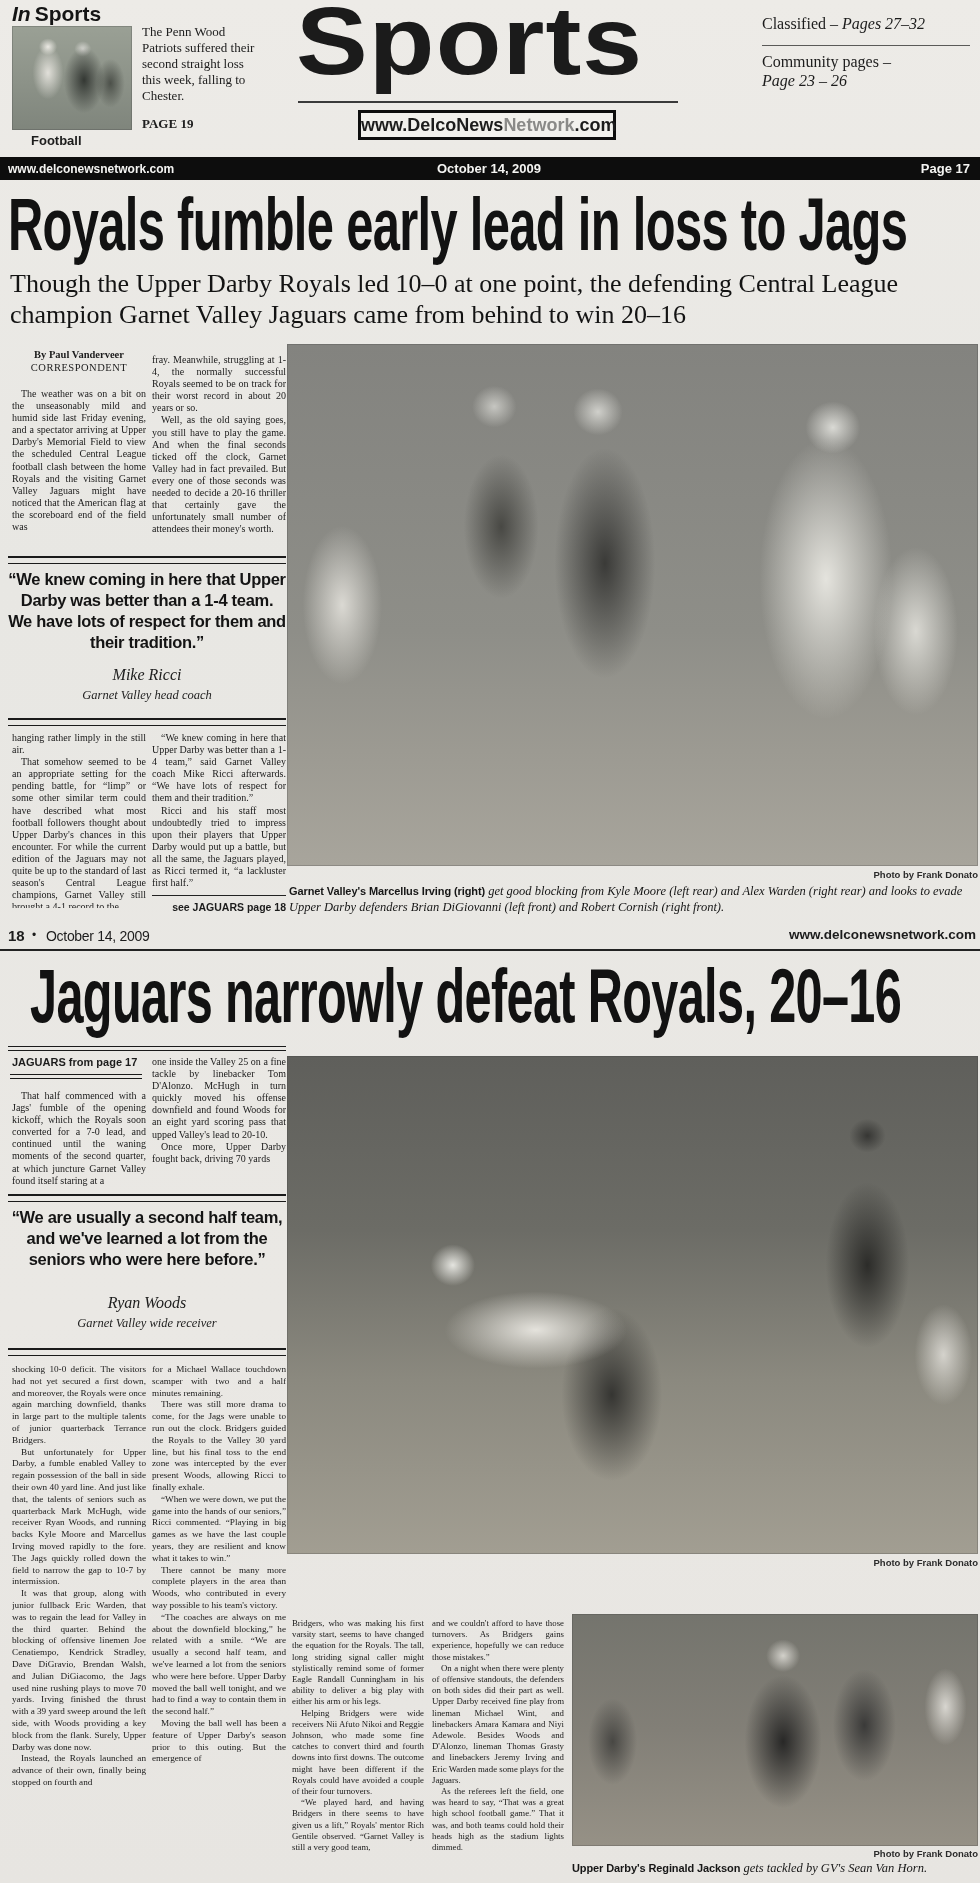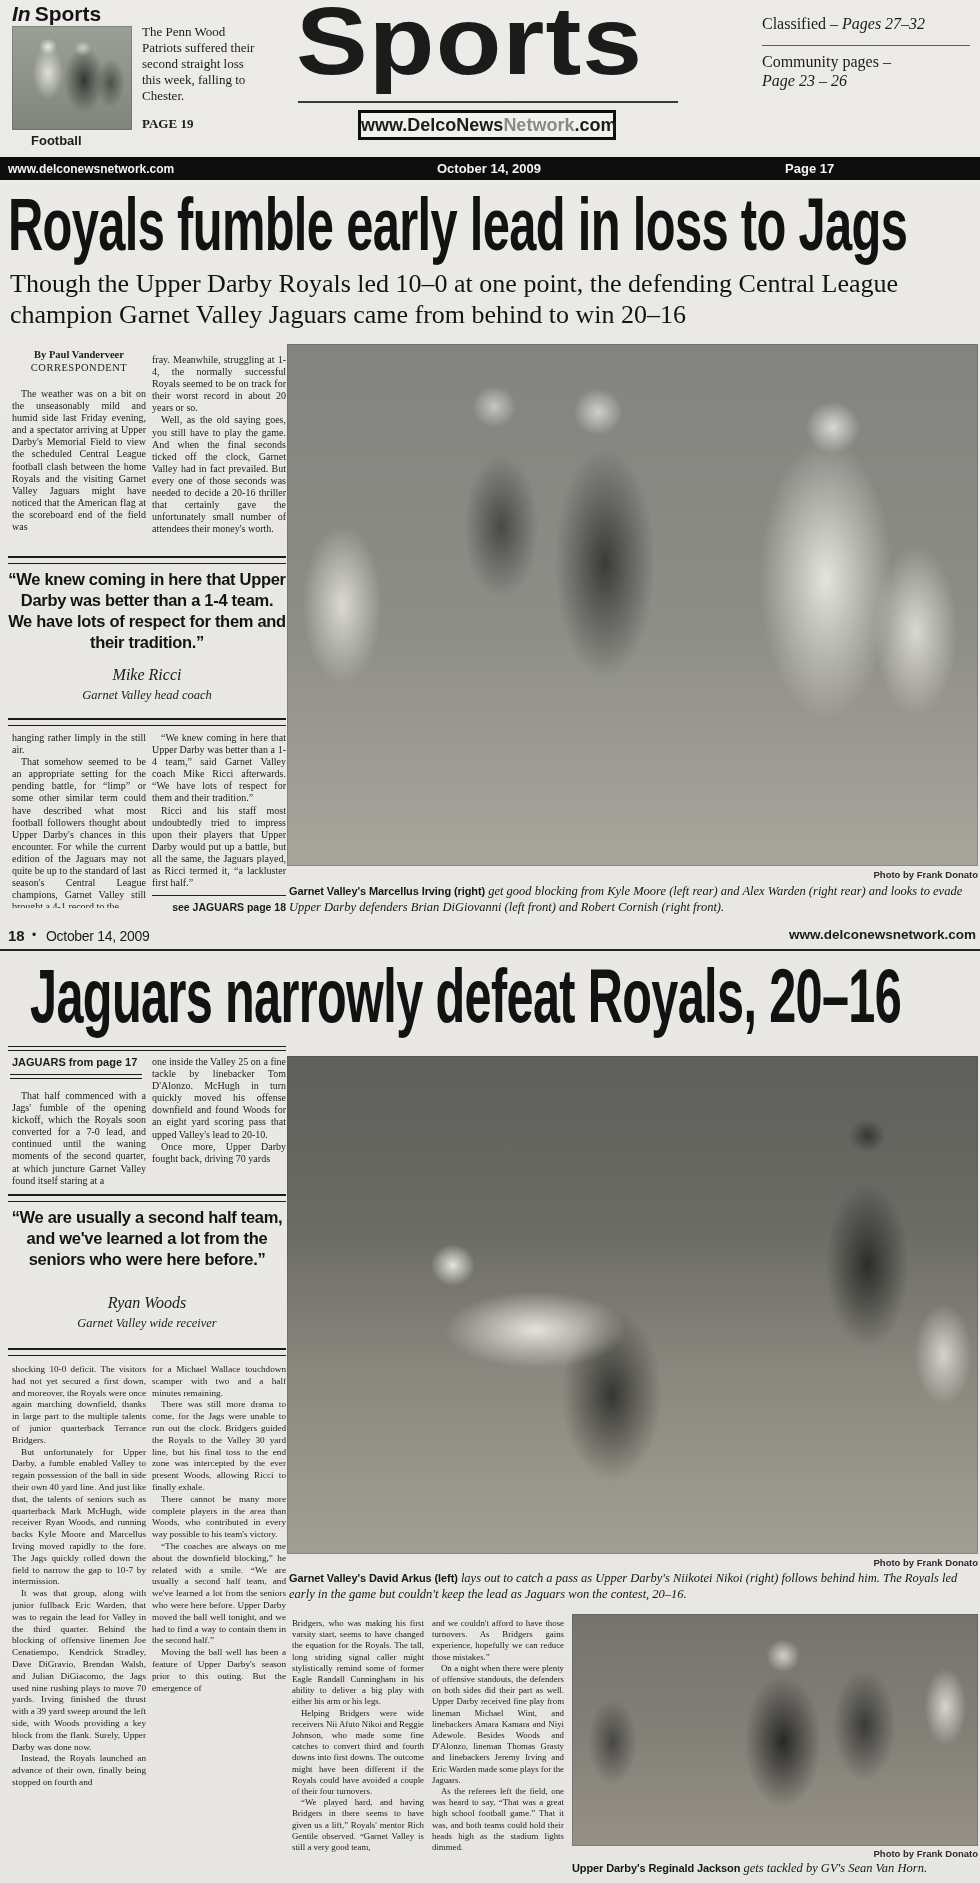--- a/index.html
+++ b/index.html
@@ -31,21 +31,21 @@
   .site-box .gray{color:#8a8a88;}
   .classified{left:762px; top:15px; font-size:16px;}
   .classified .it, .community .it{font-style:italic;}
   .classified-rule{left:762px; top:45px; width:208px; height:1px; background:#5a5a58;}
   .community{left:762px; top:52px; font-size:16px; line-height:19px;}
   
   .bar{left:0; top:157px; width:980px; height:23px; background:#0d0d0d; color:#f4f4f2;
        font-family:"Liberation Sans",sans-serif; font-weight:bold; display:flex; align-items:center;}
   .bar .l{font-size:12px; padding-left:8px; flex:1;}
   .bar .c{font-size:13px; text-align:center; flex:1;}
-  .bar .r{font-size:13px; text-align:center; padding-right:10px; flex:1;}
+  .bar .r{font-size:13px; text-align:right; padding-right:10px; flex:1;}
   
   .headline{font-family:"Liberation Sans",sans-serif; font-weight:bold; color:#121212; line-height:1; white-space:nowrap;}
   .hl17{left:8px; top:188px; font-size:74px; letter-spacing:-1px; transform:scaleX(0.66); transform-origin:0 0;}
   .hl18{left:30px; top:958px; font-size:76px; letter-spacing:-1px; transform:scaleX(0.64); transform-origin:0 0;}
   .subhead{left:10px; top:268px; width:958px; font-size:26px; line-height:31px; color:#131313;}
   
   .col{font-size:10px; line-height:12.1px; overflow:hidden; color:#1a1a1a;}
   .colp p{margin:0; text-align:justify;}
   .colp p + p{text-indent:9px;}
   .indent-first p:first-child{text-indent:9px;}
@@ -206,30 +206,28 @@
 
   <div class="abs col col-sm colp" style="left:12px; top:1364px; width:134px; height:516px;">
       <p>shocking 10-0 deficit. The visitors had not yet secured a first down, and moreover, the Royals were once again marching downfield, thanks in large part to the multiple talents of junior quarterback Terrance Bridgers.</p>
       <p>But unfortunately for Upper Darby, a fumble enabled Valley to regain possession of the ball in side their own 40 yard line. And just like that, the talents of seniors such as quarterback Mark McHugh, wide receiver Ryan Woods, and running backs Kyle Moore and Marcellus Irving moved rapidly to the fore. The Jags quickly rolled down the field to narrow the gap to 10-7 by intermission.</p>
       <p>It was that group, along with junior fullback Eric Warden, that was to regain the lead for Valley in the third quarter. Behind the blocking of offensive linemen Joe Cenatiempo, Kendrick Stradley, Dave DiGravio, Brendan Walsh, and Julian DiGiacomo, the Jags used nine rushing plays to move 70 yards. Irving finished the thrust with a 39 yard sweep around the left side, with Woods providing a key block from the flank. Surely, Upper Darby was done now.</p>
       <p>Instead, the Royals launched an advance of their own, finally being stopped on fourth and</p>
     </div>
   <div class="abs col col-sm colp" style="left:152px; top:1364px; width:134px; height:516px;">
       <p>for a Michael Wallace touchdown scamper with two and a half minutes remaining.</p>
       <p>There was still more drama to come, for the Jags were unable to run out the clock. Bridgers guided the Royals to the Valley 30 yard line, but his final toss to the end zone was intercepted by the ever present Woods, allowing Ricci to finally exhale.</p>
+      <p>“When we were down, we put the game into the hands of our seniors,” Ricci commented. “Playing in big games as we have the last couple years, they are resilient and know what it takes to win.”</p>
       <p>There cannot be many more complete players in the area than Woods, who contributed in every way possible to his team's victory.</p>
       <p>“The coaches are always on me about the downfield blocking,” he related with a smile. “We are usually a second half team, and we've learned a lot from the seniors who were here before. Upper Darby moved the ball well tonight, and we had to find a way to contain them in the second half.”</p>
       <p>Moving the ball well has been a feature of Upper Darby's season prior to this outing. But the emergence of</p>
     </div>
 
   <div class="abs photo photo2"></div>
   <div class="abs credit" style="left:700px; top:1557px; width:278px;">Photo by Frank Donato</div>
-  <div class="abs caption" style="left:289px; top:1571px; width:689px;">
-    <span class="lead">Garnet Valley's David Arkus (left)</span><span class="rest"> lays out to catch a pass as Upper Darby's Niikotei Nikoi (right) follows behind him. The Royals led early in the game but couldn't keep the lead as Jaguars won the contest, 20–16.</span>
-  </div>
 
   <div class="abs col col-xs colp" style="left:292px; top:1618px; width:132px; height:262px;">
       <p>Bridgers, who was making his first varsity start, seems to have changed the equation for the Royals. The tall, long striding signal caller might stylistically remind some of former Eagle Randall Cunningham in his ability to deliver a big play with either his arm or his legs.</p>
       <p>Helping Bridgers were wide receivers Nii Afuto Nikoi and Reggie Johnson, who made some fine catches to convert third and fourth downs into first downs. The outcome might have been different if the Royals could have avoided a couple of their four turnovers.</p>
       <p>“We played hard, and having Bridgers in there seems to have given us a lift,” Royals' mentor Rich Gentile observed. “Garnet Valley is still a very good team,</p>
     </div>
   <div class="abs col col-xs colp" style="left:432px; top:1618px; width:132px; height:262px;">
       <p>and we couldn't afford to have those turnovers. As Bridgers gains experience, hopefully we can reduce those mistakes.”</p>
       <p>On a night when there were plenty of offensive standouts, the defenders on both sides did their part as well. Upper Darby received fine play from lineman Michael Wint, and linebackers Amara Kamara and Niyi Adewole. Besides Woods and D'Alonzo, lineman Thomas Grasty and linebackers Jeremy Irving and Eric Warden made some plays for the Jaguars.</p>
       <p>As the referees left the field, one was heard to say, “That was a great high school football game.” That it was, and both teams could hold their heads high as the stadium lights dimmed.</p>

